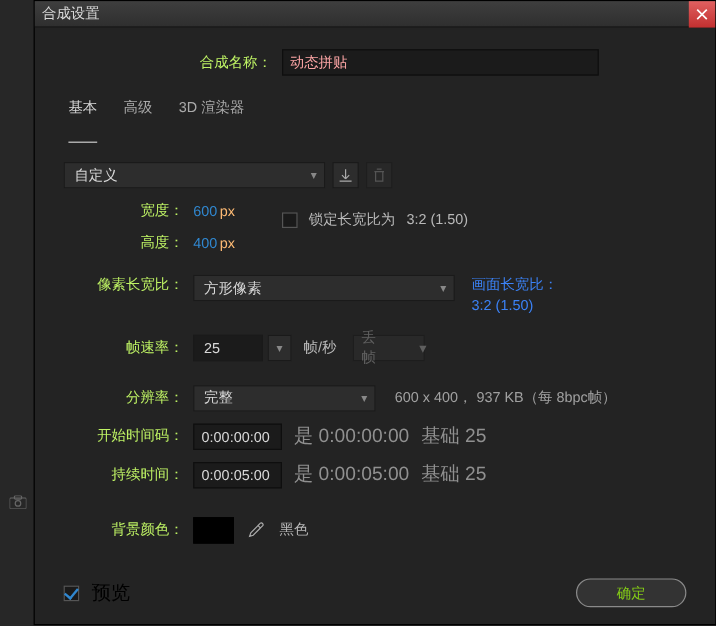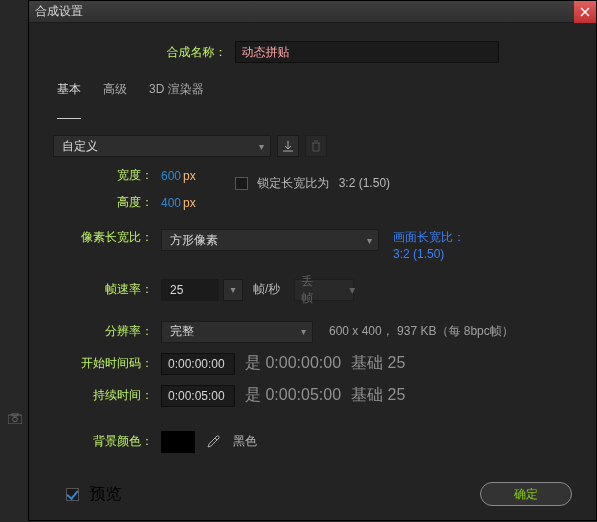--- a/index.html
+++ b/index.html
@@ -86,21 +86,21 @@
     }
     .time-note { margin-left: 10px; color: #909090; font-size: 16px; }
     
     .color-swatch {
       width: 34px; height: 22px; border: 1px solid #000; background: #000;
       margin-right: 8px;
     }
     .eyedropper { width: 20px; height: 20px; display: inline-flex; align-items: center; justify-content: center; margin-right: 10px; }
     
     .footer {
-      position: absolute; bottom: 14px; left: 37px; right: 24px;
+      position: absolute; bottom: 14px; left: 24px; right: 24px;
       display: flex; align-items: center; justify-content: space-between;
     }
     .ok-btn {
       width: 92px; height: 24px; border: 1px solid #8a8a8a; border-radius: 12px;
       background: #333; color: #84cc16; font-size: 12px;
       display: flex; align-items: center; justify-content: center;
     }
     
     .dropframe-dd {
       background: #2d2d2d; border: 1px solid #1a1a1a; color: #888;

